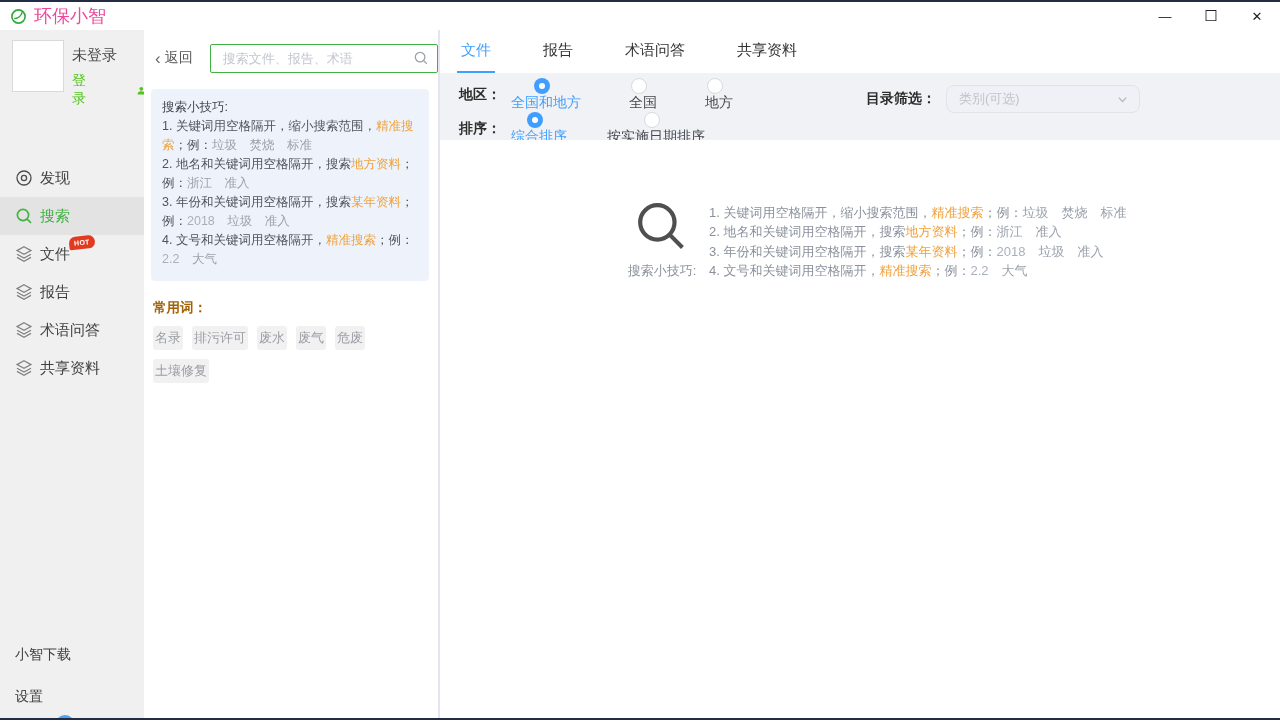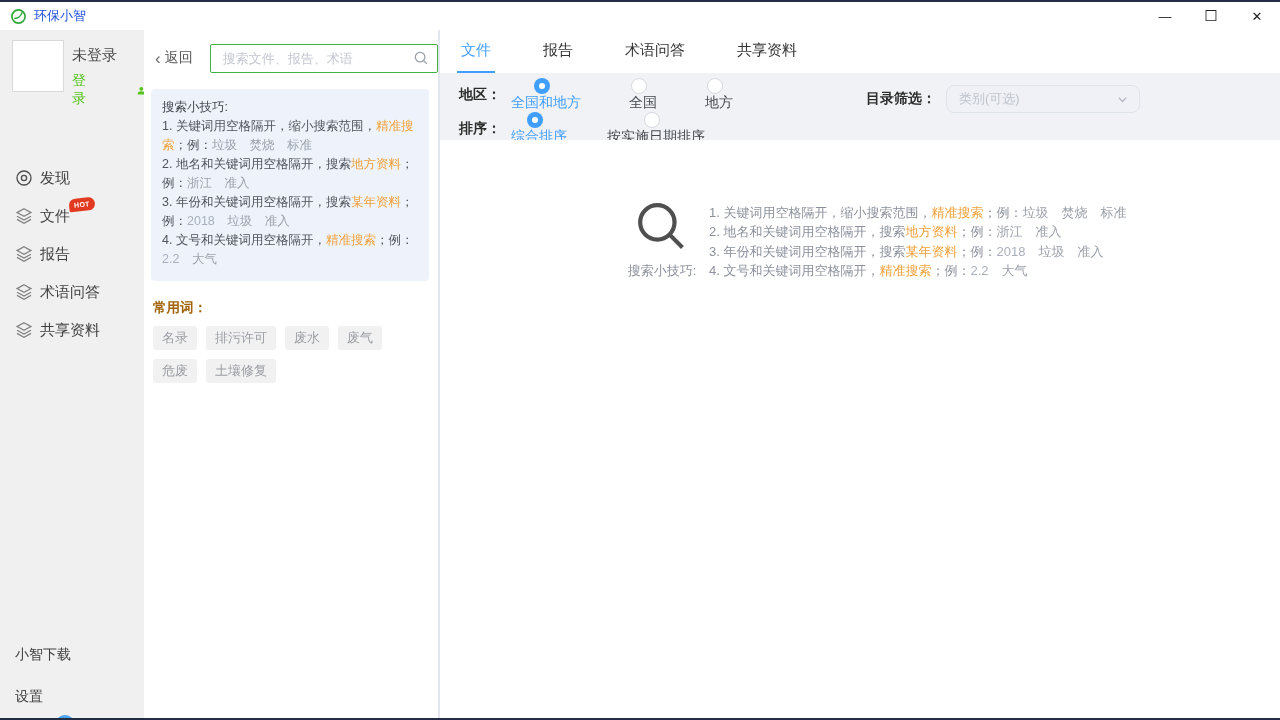--- a/index.html
+++ b/index.html
@@ -5,21 +5,21 @@
   * { margin:0; padding:0; box-sizing:border-box; }
   html,body { width:1280px; height:720px; font-family:"Liberation Sans", sans-serif; }
   .window { position:relative; width:1280px; height:720px; background:#fff; overflow:hidden;
             border-top:2px solid #232c45; }
   .window::after { content:""; position:absolute; left:0; right:0; bottom:0; height:2px;
             background:#232c45; z-index:50; }
 
   
   .titlebar { height:28px; display:flex; align-items:center; background:#fff; }
   .titlebar .logo { width:17px; height:17px; margin:0 7px 0 10px; }
-  .titlebar .app-title { font-size:13px; color:#1d4ed8; }
+  .titlebar .app-title { font-size:18px; color:#ec4899; }
   .win-controls { margin-left:auto; display:flex; height:100%; }
   .win-btn { width:46px; height:100%; display:flex; align-items:center; justify-content:center;
              font-size:13px; color:#222; cursor:default; }
   .win-btn.max { font-size:15px; }
 
   
   .app-body { display:flex; height:690px; }
 
   
   .sidebar { position:relative; width:144px; background:#f0f0f0; flex:none; }
@@ -61,21 +61,21 @@
               padding:9px 11px 12px 11px; font-size:12.5px; line-height:19px; }
   .tips-box-title { color:#3f434a; }
   .tips-box .seg-n { color:#50545c; }
   .seg-o { color:#f0a13c; }
   .seg-g { color:#9ba1ab; }
   .seg-l { color:#a9b0bd; }
   .common-words { margin:18px 9px 0 9px; }
   .cw-label { font-size:13.5px; font-weight:bold; color:#a16207; }
   .cw-tags { margin-top:9px; display:flex; flex-wrap:wrap; }
   .tag { background:#f1f1f1; color:#9a9da3; font-size:13px; border-radius:3px;
-         padding:3px 9px; margin:0 9px 9px 0; cursor:default; }
+         padding:3px 2px; margin:0 9px 9px 0; cursor:default; }
 
   
   .main { flex:1; display:flex; flex-direction:column; background:#fff; }
   .tabbar { height:43px; display:flex; align-items:stretch; gap:44px; padding-left:17px;
             background:#fff; flex:none; }
   .tab { display:flex; align-items:center; font-size:15px; color:#333; cursor:default;
          border-bottom:2.5px solid transparent; padding:0 4px; }
   .tab.active { color:#409eff; border-bottom-color:#409eff; }
   .filter-panel { height:67px; background:#f0f2f5; flex:none; position:relative;
                   padding:9px 0 0 19px; }
@@ -138,20 +138,27 @@
       </div>
 
       <div class="menu">
         <div class="menu-item">
           <svg class="mi-icon" viewBox="0 0 18 18">
             <circle cx="9" cy="9" r="7" fill="none" stroke="#4d4d4d" stroke-width="1.3"></circle>
             <circle cx="9" cy="9" r="2.6" fill="none" stroke="#4d4d4d" stroke-width="1.3"></circle>
           </svg>
           <span class="mi-label">发现</span>
         </div>
+        <div class="menu-item selected">
+          <svg class="mi-icon" viewBox="0 0 18 18">
+            <circle cx="8" cy="8" r="5.6" fill="none" stroke="#43b244" stroke-width="1.7"></circle>
+            <line x1="12.2" y1="12.2" x2="16" y2="16" stroke="#43b244" stroke-width="1.7"></line>
+          </svg>
+          <span class="mi-label">搜索</span>
+        </div>
         <div class="menu-item">
           <svg class="mi-icon" viewBox="0 0 18 18">
             <path d="M9 1.8 L16 5.6 9 9.4 2 5.6 Z" fill="none" stroke="#808080" stroke-width="1.2"></path>
             <path d="M2 9.2 L9 13 16 9.2" fill="none" stroke="#808080" stroke-width="1.2"></path>
             <path d="M2 12.4 L9 16.2 16 12.4" fill="none" stroke="#808080" stroke-width="1.2"></path>
           </svg>
           <span class="mi-label">文件<span class="hot-badge">HOT</span></span>
         </div>
         <div class="menu-item">
           <svg class="mi-icon" viewBox="0 0 18 18">

